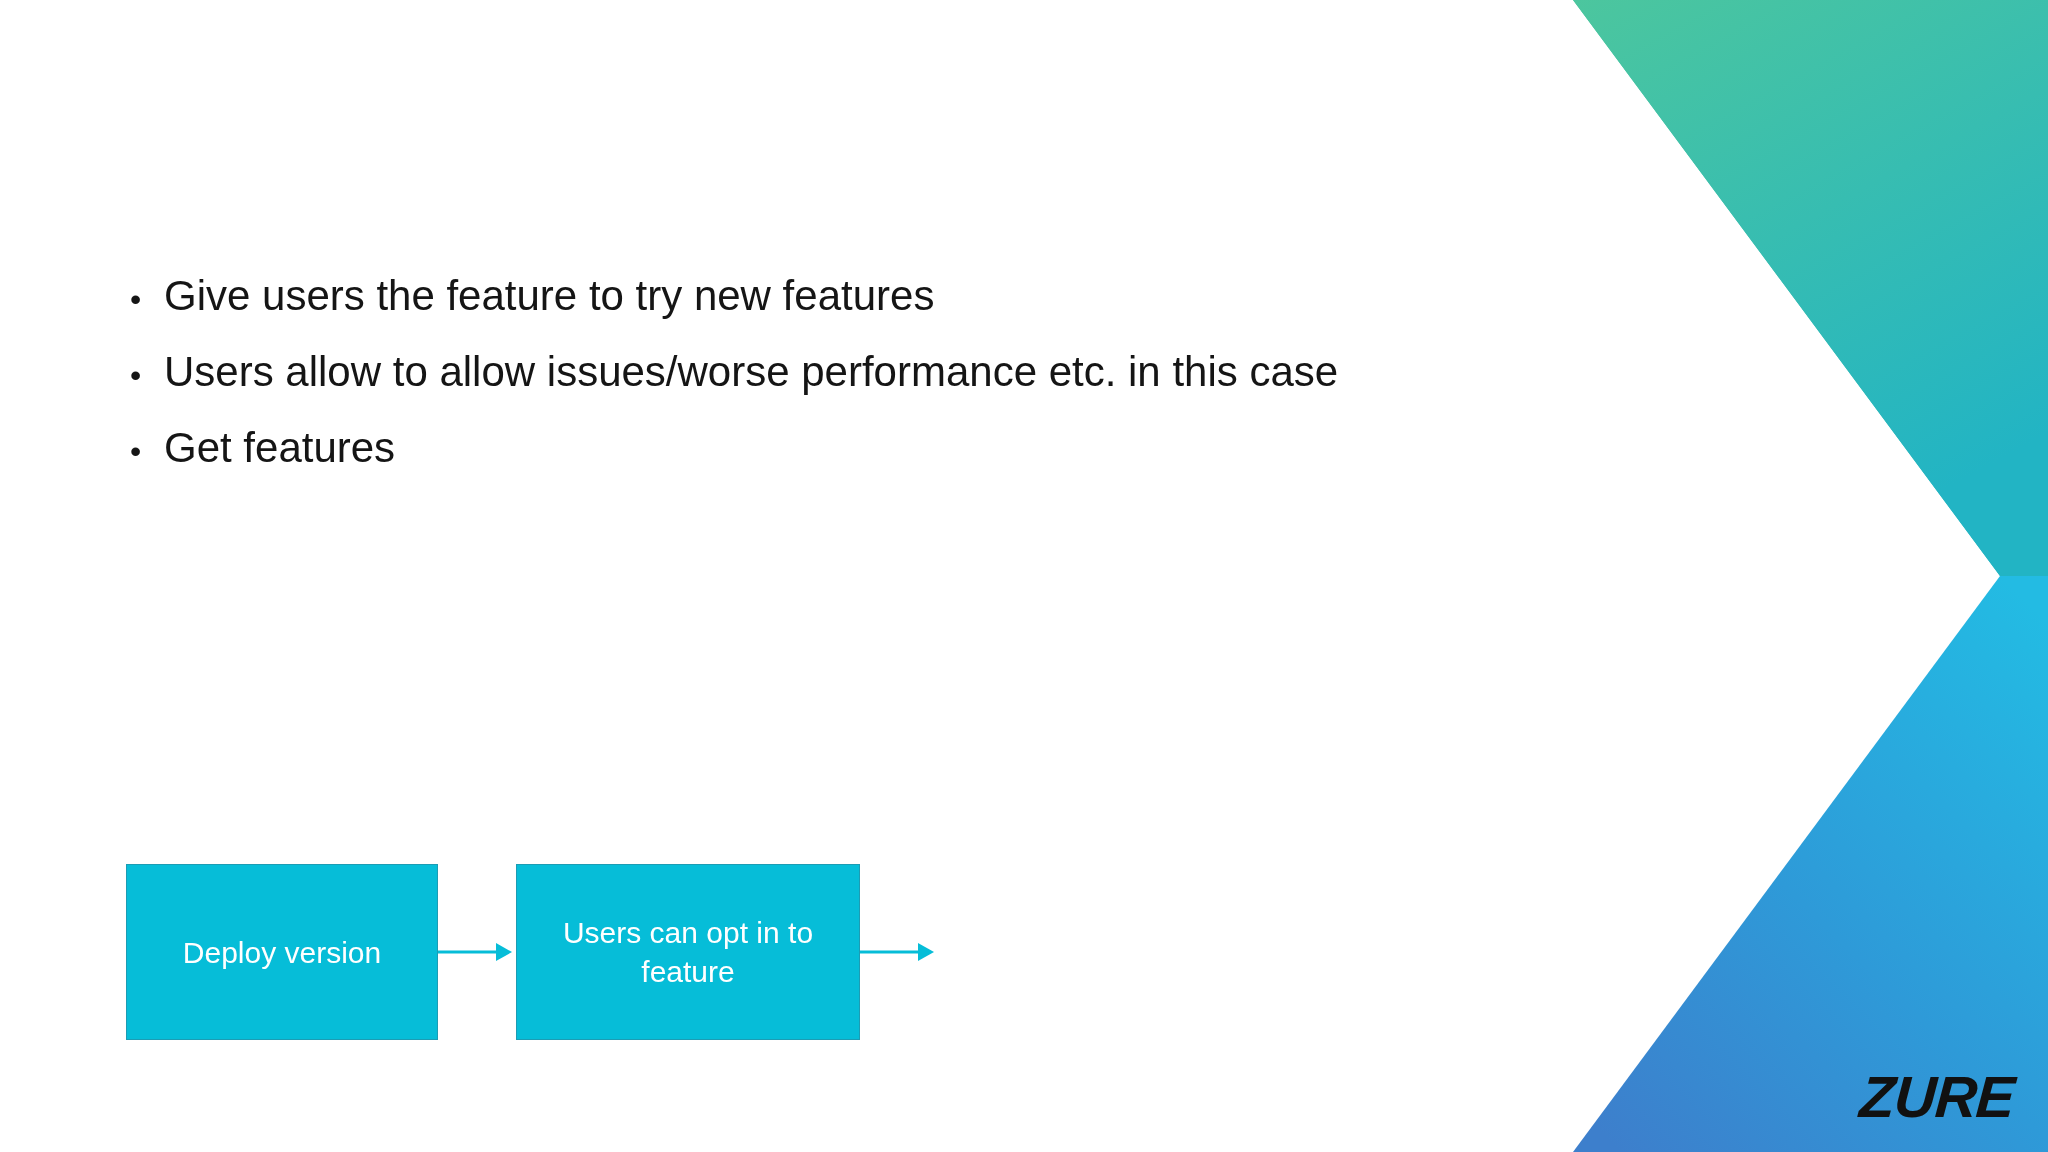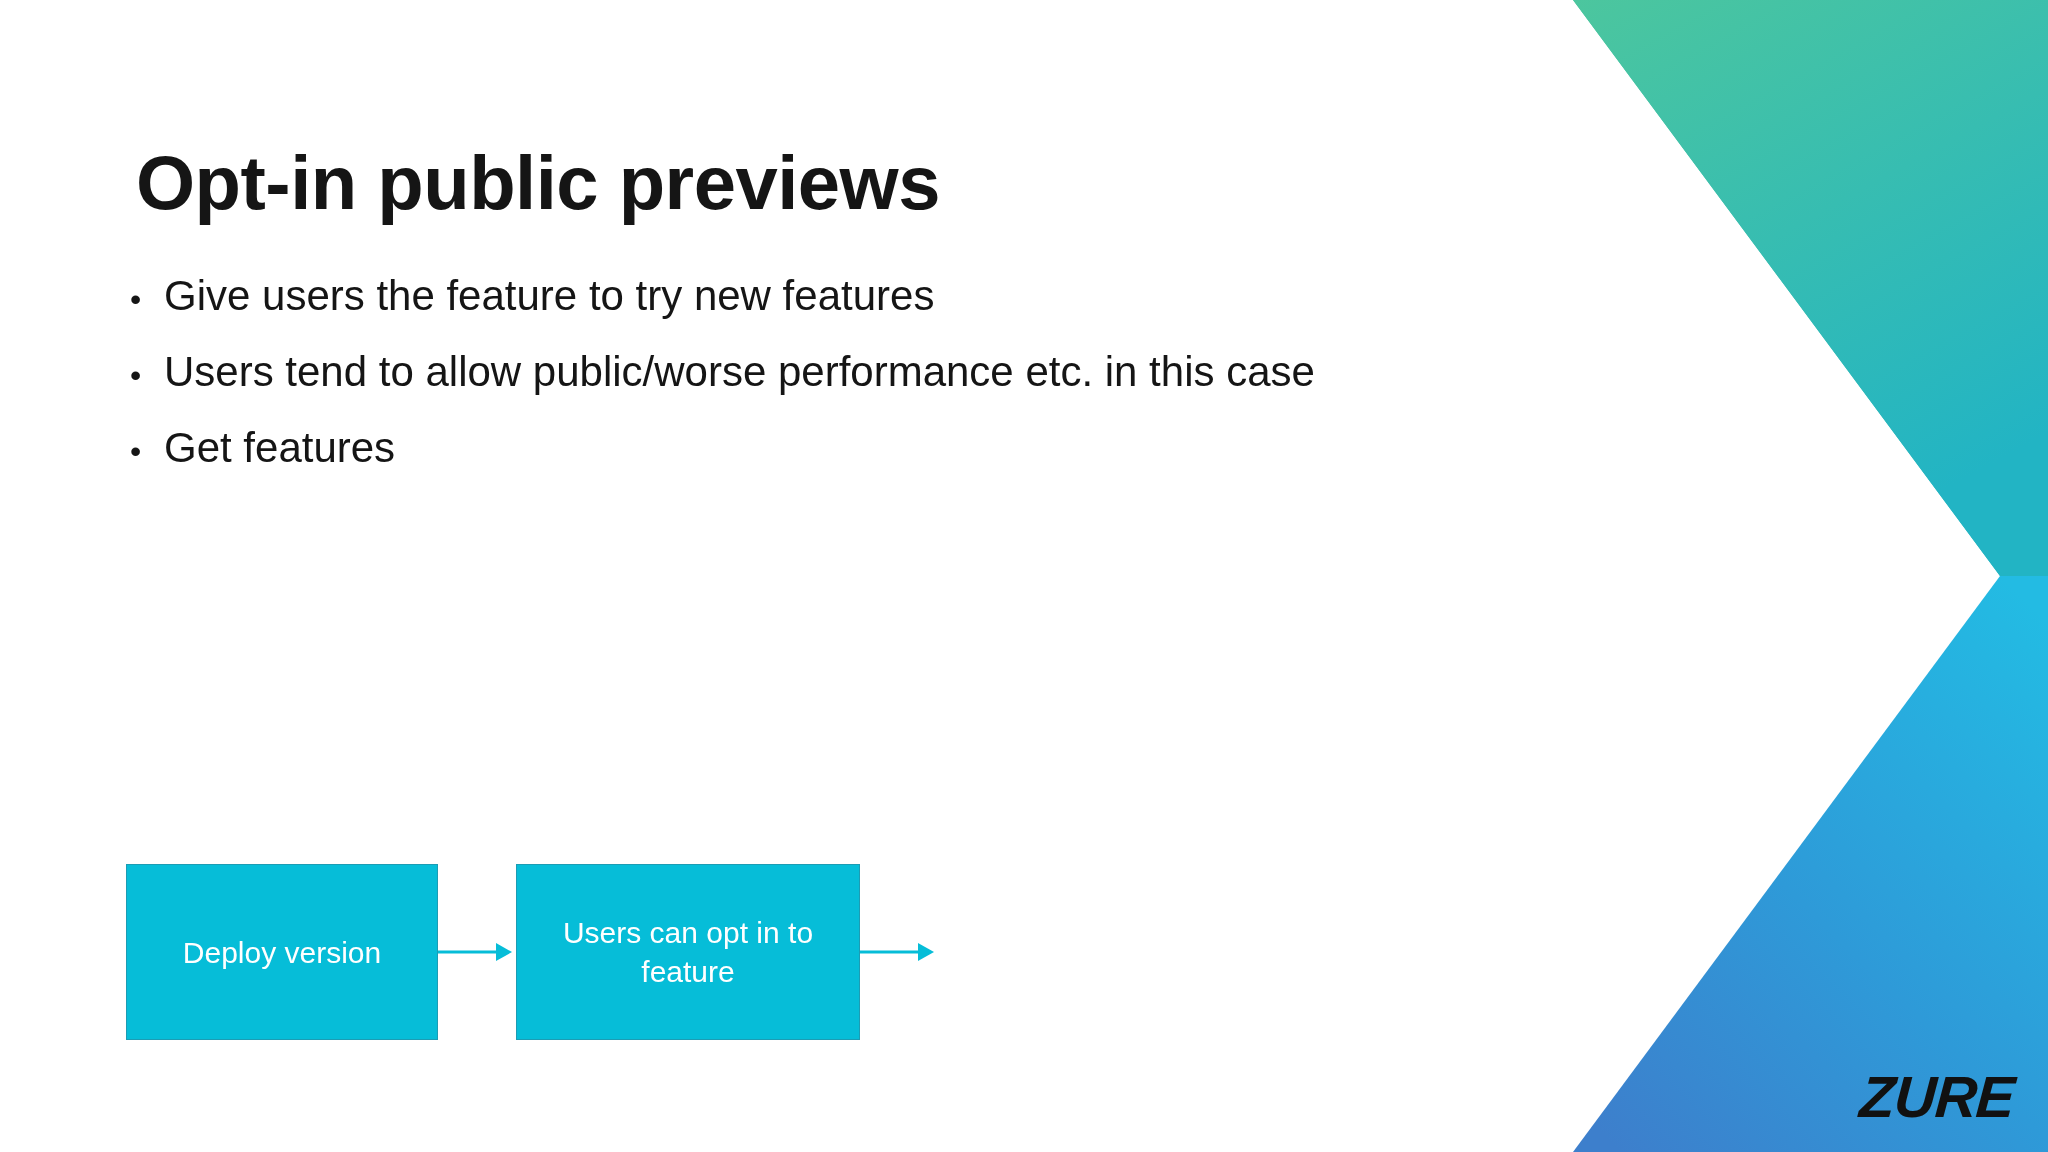--- a/index.html
+++ b/index.html
@@ -155,30 +155,29 @@
         <stop offset="100%" stop-color="#3d7fcc"></stop>
       </linearGradient>
     </defs>
 
     <polygon points="45,0 520,0 520,1152 472,576" fill="url(#gradTop)"></polygon>
 
     <polygon points="45,0 520,0 520,576 472,576" fill="url(#gradTop)"></polygon>
     <polygon points="472,576 520,576 520,1152 45,1152" fill="url(#gradBottom)"></polygon>
   </svg>
 
-  <h1 class="title">Opt-in public previews</h1>
 
   <ul class="bullets">
     <li class="bullet-item">
       <span class="bullet-dot">•</span>
       <span class="bullet-text">Give users the feature to try new features</span>
     </li>
     <li class="bullet-item">
       <span class="bullet-dot">•</span>
-      <span class="bullet-text">Users tend to allow public/worse performance etc. in this case</span>
+      <span class="bullet-text">Users allow to allow issues/worse performance etc. in this case</span>
     </li>
     <li class="bullet-item">
       <span class="bullet-dot">•</span>
       <span class="bullet-text">Get features</span>
     </li>
   </ul>
 
   <div class="flow">
     <div class="flow-box w1">Deploy version</div>
 

